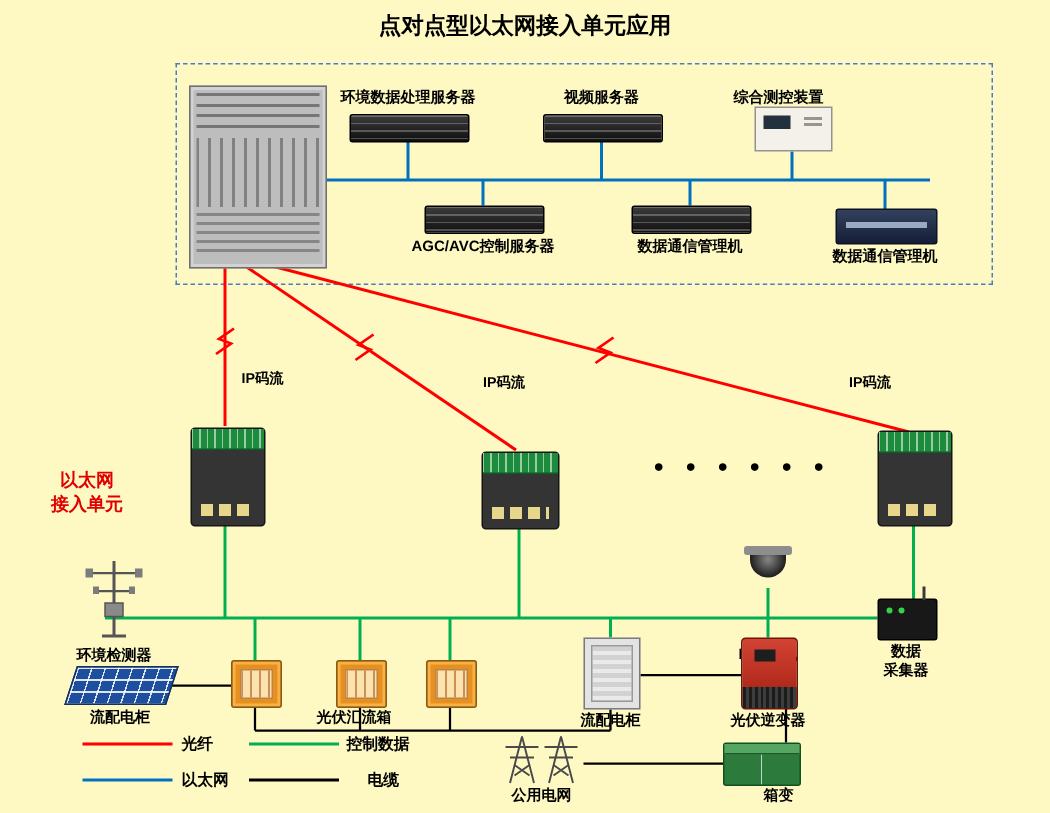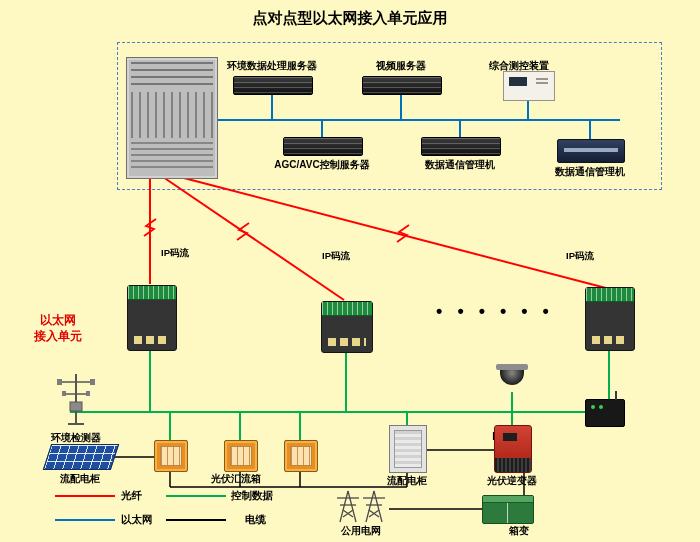--- a/index.html
+++ b/index.html
@@ -177,20 +177,22 @@
 
   <div class="switch sw1"></div>
   <div class="switch sw2"></div>
   <div class="switch sw3"></div>
   <div class="lbl dots">• • • • • •</div>
 
   <div class="camera"></div>
   <div class="lbl" style="left:478px;top:394px;width:68px;margin-top:36px;">IP摄像机</div>
 
   <div class="collector"></div>
+  <div class="lbl pre" style="left:574px;top:428px;width:60px;">数据
+采集器</div>
 
   <svg style="position:absolute;left:55px;top:370px;" width="42" height="58" viewBox="0 0 42 58">
     <line x1="21" y1="4" x2="21" y2="54" stroke="#555" stroke-width="2"></line>
     <line x1="6" y1="12" x2="36" y2="12" stroke="#555" stroke-width="1.5"></line>
     <rect x="2" y="9" width="5" height="6" fill="#7c7c7c"></rect>
     <rect x="35" y="9" width="5" height="6" fill="#7c7c7c"></rect>
     <line x1="10" y1="24" x2="32" y2="24" stroke="#555" stroke-width="1.5"></line>
     <rect x="7" y="21" width="4" height="5" fill="#7c7c7c"></rect>
     <rect x="31" y="21" width="4" height="5" fill="#7c7c7c"></rect>
     <rect x="15" y="32" width="12" height="9" fill="#8a8a8a" stroke="#555"></rect>

